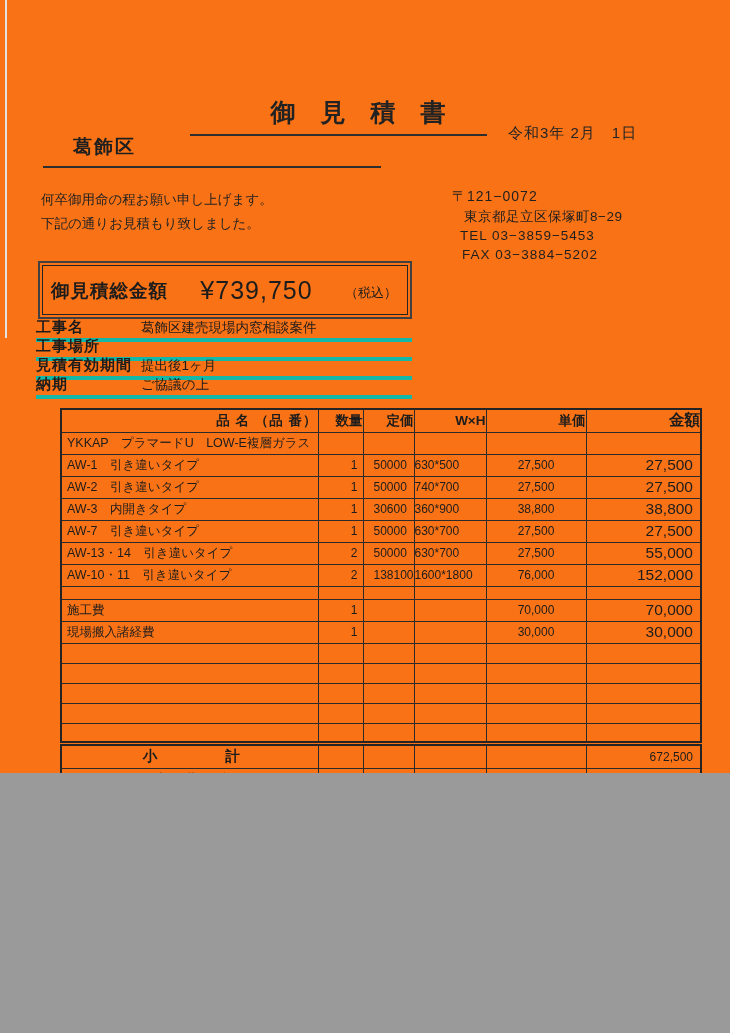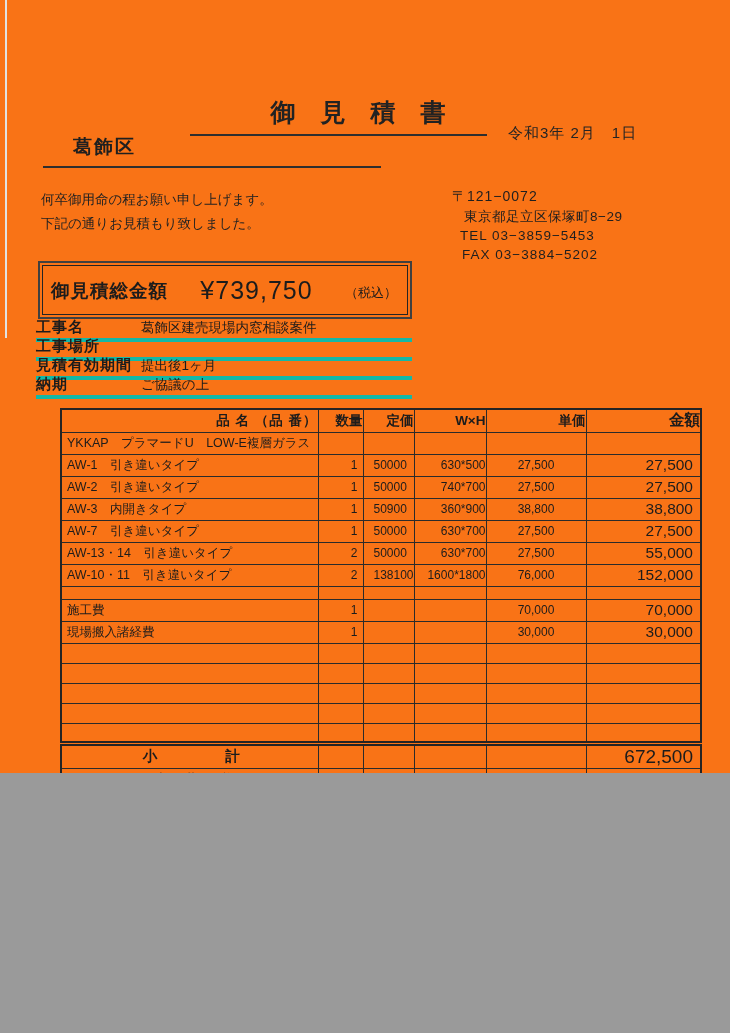--- a/index.html
+++ b/index.html
@@ -63,28 +63,28 @@
     color:#1c1c1c; vertical-align:middle;
   }
   col.c0{width:257px} col.c1{width:45px} col.c2{width:51px} col.c3{width:72px} col.c4{width:100px} col.c5{width:115px}
   thead th { height:23px; font-size:13.5px; font-weight:bold; text-align:right; }
   thead th.h0 { letter-spacing:1px; }
   thead th.h5 { font-size:15.5px; }
   tbody td { height:22px; font-size:12px; }
   td.c0 { text-align:left; padding-left:5px; font-size:12.5px;margin-left:6px; }
   td.c1 { text-align:right; padding-right:5px; }
   td.c2 { text-align:left; padding-right:4px;padding-left:10px; }
-  td.c3 { text-align:right; }
+  td.c3 { text-align:left; }
   td.c4 { text-align:center; }
   td.c5 { text-align:right; padding-right:7px; font-size:15.5px; }
   tr.short td { height:13px; }
   tr.empty td { height:20px; }
   #totals-body tr:first-child td { border-top:5px double #242424; }
   #totals-body td.c0 { text-align:center; font-size:14.5px; font-weight:600; letter-spacing:2px; }
-  #totals-body td.c5 { font-size:19px;padding-left:28px; }
+  #totals-body td.c5 { font-size:12px;padding-left:28px; }
   #totals-body tr td { height:25px; }
   #totals-body tr:last-child td { height:28px; }
 </style>
 </head>
 <body>
 
 <div class="sheet">
   <div class="scan-line"></div>
 
   <div class="doc-title">御 見 積 書</div>
@@ -171,21 +171,21 @@
           <td class="c0">AW-2　引き違いタイプ</td>
           <td class="c1">1</td>
           <td class="c2">50000</td>
           <td class="c3">740*700</td>
           <td class="c4">27,500</td>
           <td class="c5">27,500</td>
         </tr>
         <tr class="normal">
           <td class="c0">AW-3　内開きタイプ</td>
           <td class="c1">1</td>
-          <td class="c2">50900</td>
+          <td class="c2">30600</td>
           <td class="c3">360*900</td>
           <td class="c4">38,800</td>
           <td class="c5">38,800</td>
         </tr>
         <tr class="normal">
           <td class="c0">AW-7　引き違いタイプ</td>
           <td class="c1">1</td>
           <td class="c2">50000</td>
           <td class="c3">630*700</td>
           <td class="c4">27,500</td>

